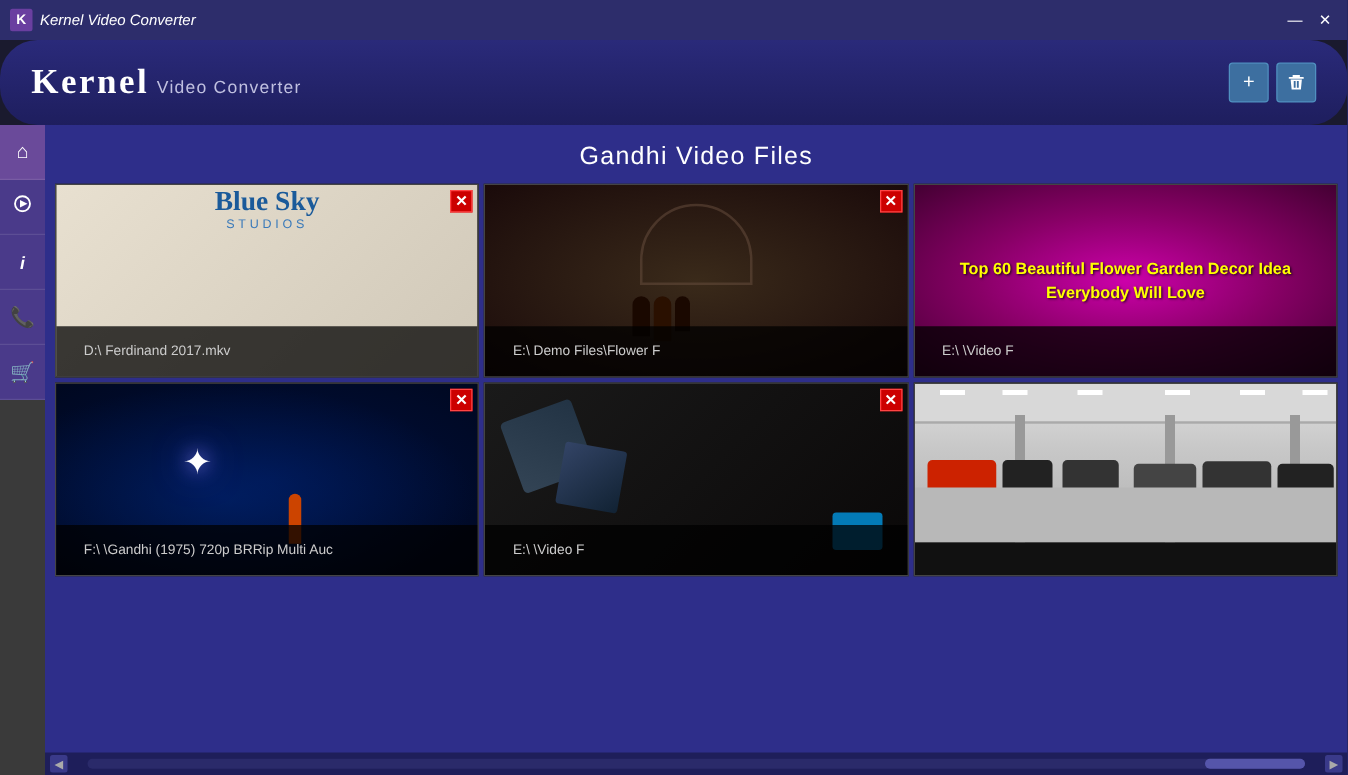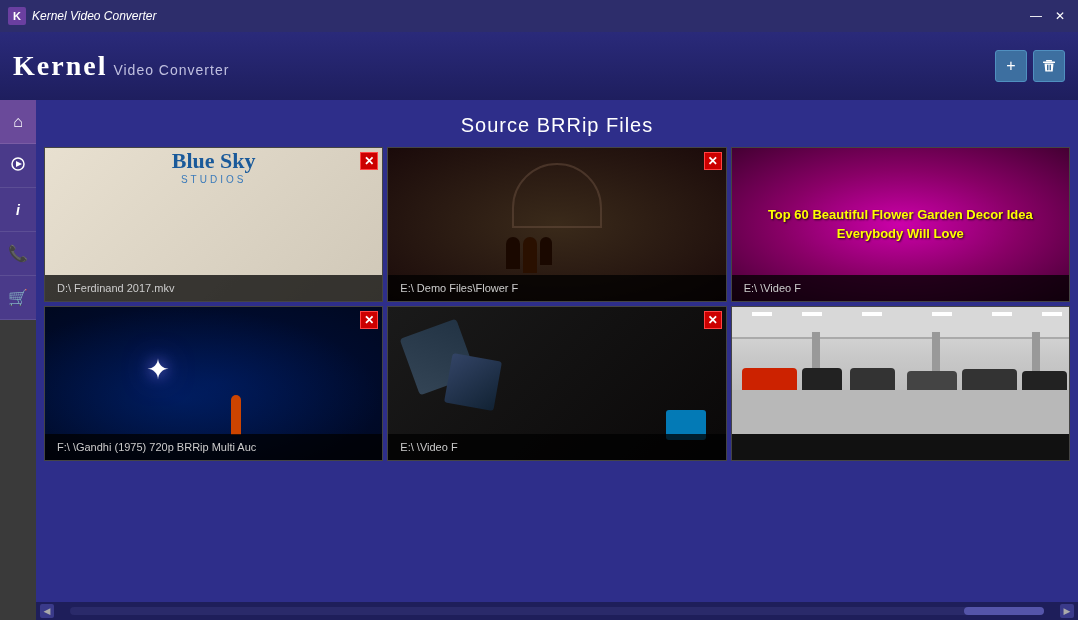--- a/index.html
+++ b/index.html
@@ -59,21 +59,22 @@
       justify-content: center;
     }
 
     
     .header {
       height: 68px;
       background: linear-gradient(180deg, #2a2a7a 0%, #1e1e5e 100%);
       display: flex;
       align-items: center;
       justify-content: space-between;
-      padding: 0 13px;
+      padding: 0 25px;
+      border-radius: 30px;
     }
     .logo-area {
       display: flex;
       align-items: baseline;
       gap: 6px;
     }
     .logo-kernel {
       font-size: 28px;
       font-weight: bold;
       color: white;
@@ -178,27 +179,27 @@
       width: 100%;
       height: calc(100% - 26px);
       overflow: hidden;
     }
 
     .video-label {
       position: absolute;
       bottom: 0;
       left: 0;
       right: 0;
-      height: 26px;
+      height: 40px;
       background: rgba(0,0,0,0.75);
       color: #ccc;
       font-size: 11px;
       display: flex;
       align-items: center;
-      padding: 0 12px;
+      padding: 0 22px;
       overflow: hidden;
       white-space: nowrap;
     }
 
     .close-btn {
       position: absolute;
       top: 4px;
       right: 4px;
       width: 18px;
       height: 18px;
@@ -473,21 +474,21 @@
     <div class="sidebar-item">
       <span>📞</span>
     </div>
     <div class="sidebar-item">
       <span>🛒</span>
     </div>
   </div>
 
   <div class="content">
 
-    <div class="page-title-bar">Source BRRip Files</div>
+    <div class="page-title-bar">Gandhi Video Files</div>
 
     <div class="video-grid">
 
       <div class="video-card">
         <div class="video-thumbnail thumb-1">
           <div class="bluesky-logo">
             <div class="bluesky-text">Blue Sky</div>
             <div class="bluesky-sub">STUDIOS</div>
           </div>
         </div>

